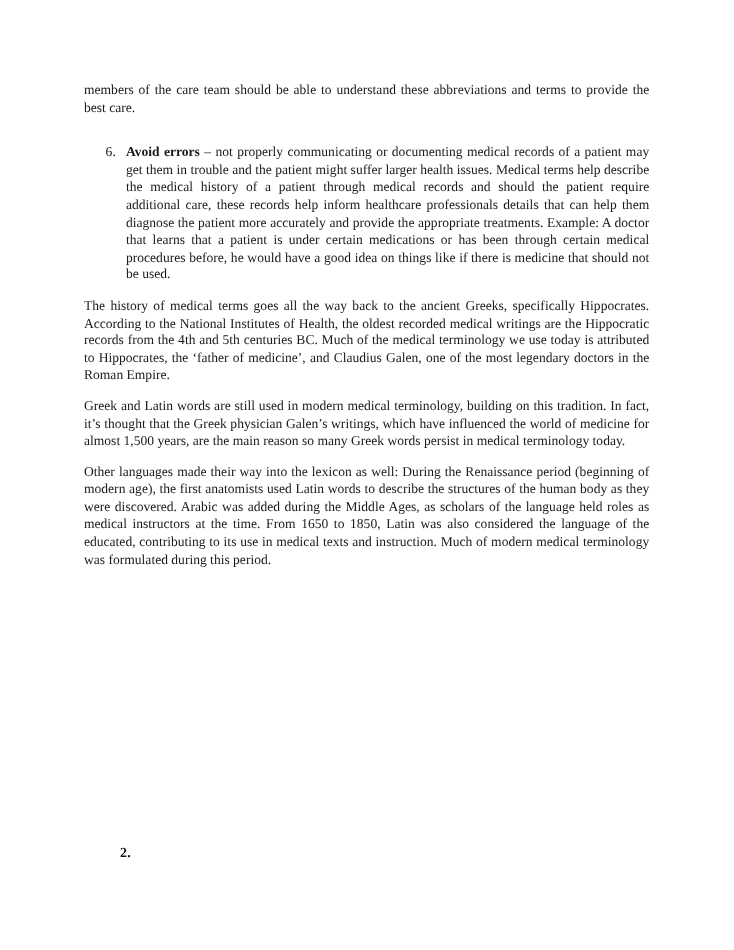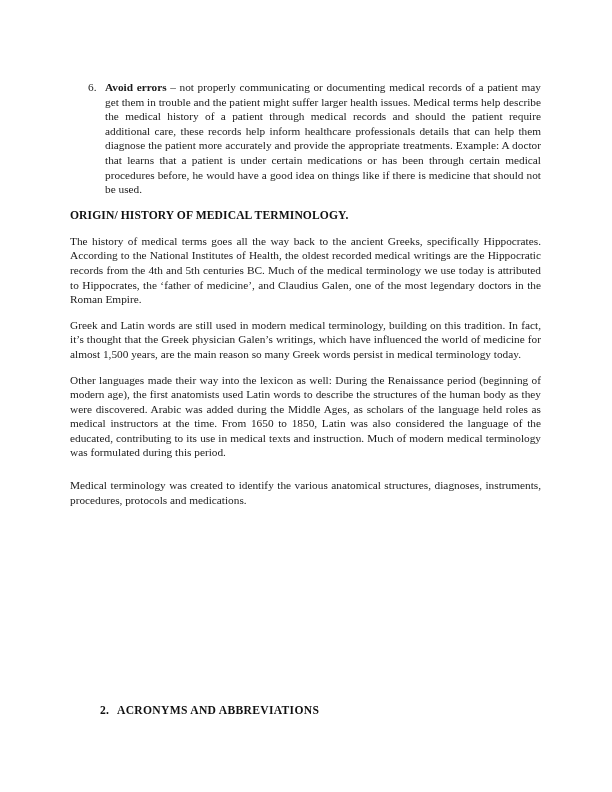--- a/index.html
+++ b/index.html
@@ -98,40 +98,39 @@
     font-weight: bold;
   }
 </style>
 </head>
 <body>
 
 <div class="page">
 
   <div class="content">
 
+    <p class="body-par">members of the care team should be able to understand these abbreviations and terms to provide the best care.</p>
 
     <div class="spacer-lead"></div>
 
     <div class="list-block">
       <div class="list-item">
         <span class="marker">6.</span><span class="strong">Avoid errors</span><span> – not properly communicating or documenting medical records of a patient may get them in trouble and the patient might suffer larger health issues. Medical terms help describe the medical history of a patient through medical records and should the patient require additional care, these records help inform healthcare professionals details that can help them diagnose the patient more accurately and provide the appropriate treatments. Example: A doctor that learns that a patient is under certain medications or has been through certain medical procedures before, he would have a good idea on things like if there is medicine that should not be used.</span>
       </div>
     </div>
 
-    <h2 class="section-heading">ORIGIN/ HISTORY OF MEDICAL TERMINOLOGY.</h2>
 
     <p class="body-par"><span>The history of medical terms goes all the way back to the ancient Greeks, specifically Hippocrates. According to the National Institutes of Health, the oldest recorded medical writings are the Hippocratic records from the 4th and 5th centuries BC. Much of the medical terminology we use today is attributed to Hippocrates, the ‘father of medicine’, and </span><span class="underline">Claudius Galen</span><span>, one of the most legendary doctors in the Roman Empire.</span></p>
 
     <p class="body-par">Greek and Latin words are still used in modern medical terminology, building on this tradition. In fact, it’s thought that the Greek physician Galen’s writings, which have influenced the world of medicine for almost 1,500 years, are the main reason so many Greek words persist in medical terminology today.</p>
 
     <p class="body-par tight">Other languages made their way into the lexicon as well: During the Renaissance period (beginning of modern age), the first anatomists used Latin words to describe the structures of the human body as they were discovered. Arabic was added during the Middle Ages, as scholars of the language held roles as medical instructors at the time. From 1650 to 1850, Latin was also considered the language of the educated, contributing to its use in medical texts and instruction. Much of modern medical terminology was formulated during this period.</p>
 
-    <p class="body-par">Medical terminology was created to identify the various anatomical structures, diagnoses, instruments, procedures, protocols and medications.</p>
 
   </div>
 
   <div class="bottom-heading-wrap">
     <div class="bottom-heading">
-      <span class="marker">2.</span><span>ACRONYMS AND ABBREVIATIONS</span>
+      <span class="marker">2.</span>
     </div>
   </div>
 
 </div>
 
 </body></html>

